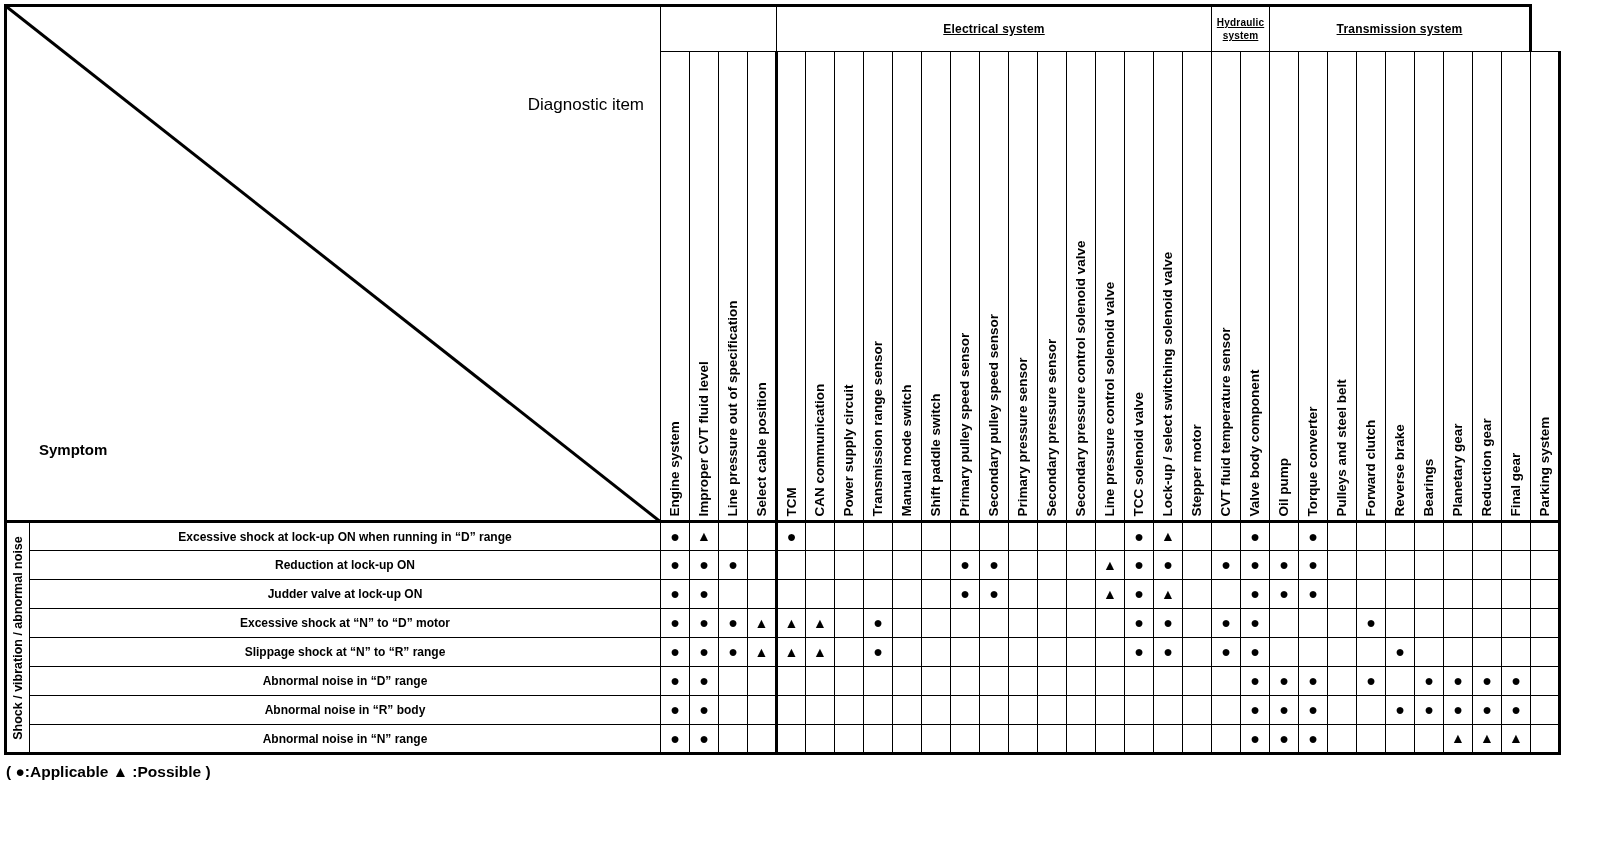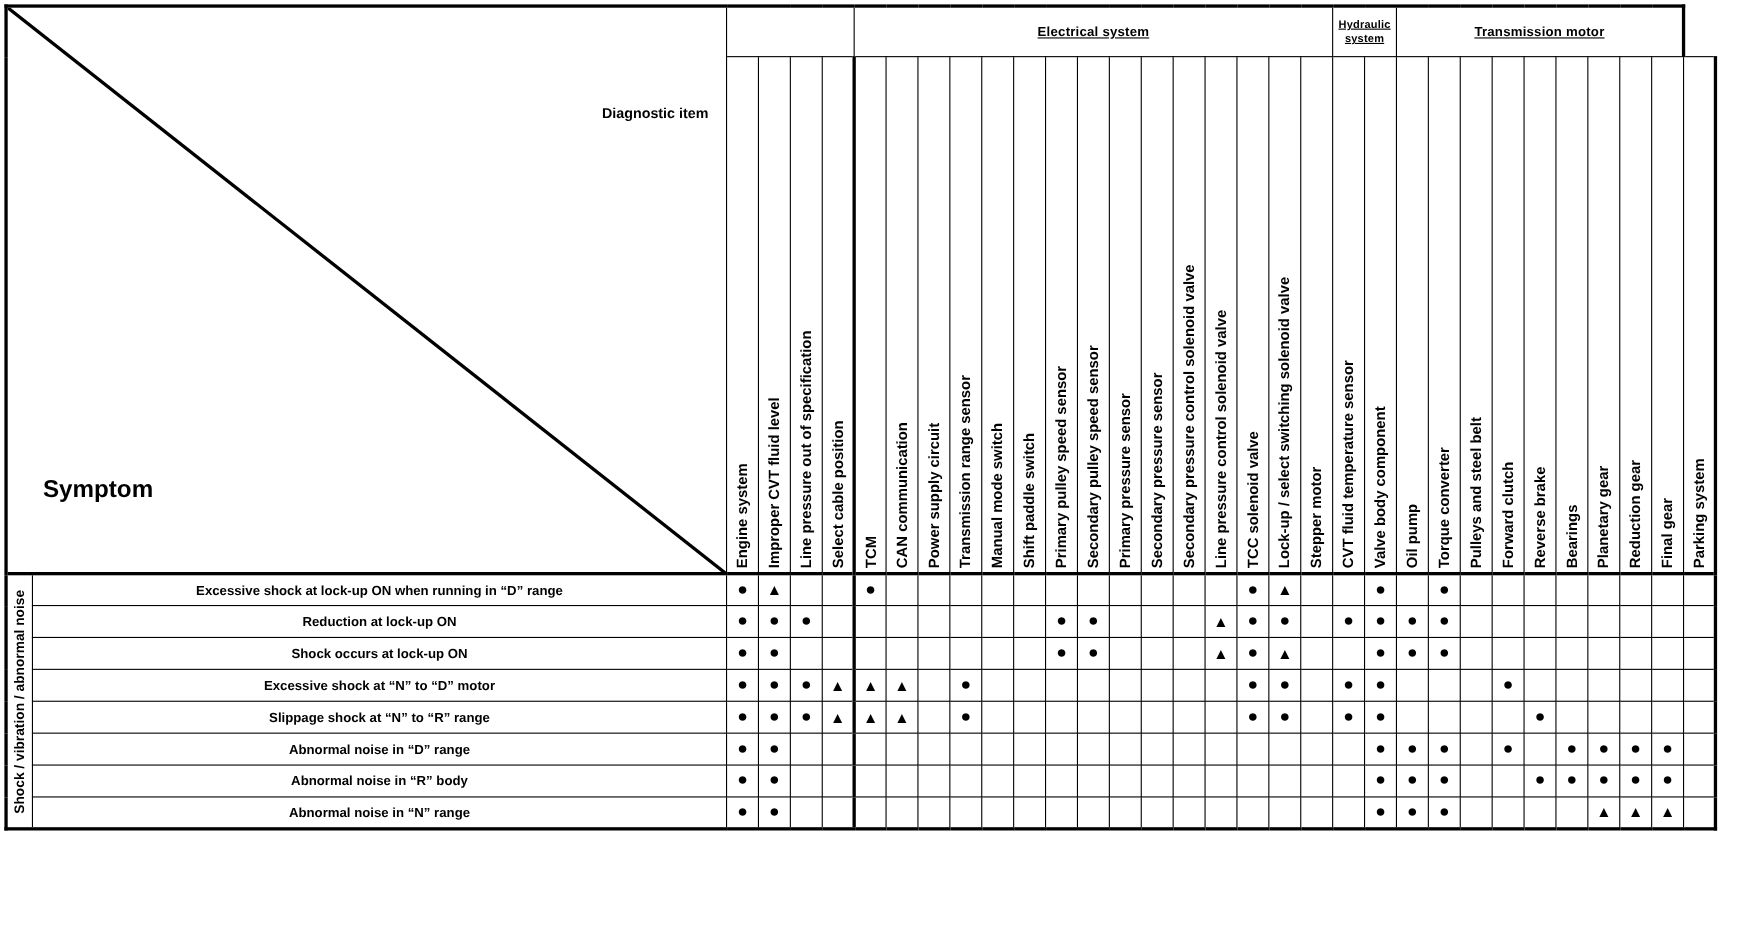--- a/index.html
+++ b/index.html
@@ -66,28 +66,28 @@
     width: 655px;
     vertical-align: top;
   }
   .corner .diag {
     position: absolute; inset: 0;
   }
   .corner .diag-title {
     position: absolute;
     top: 88px;
     right: 16px;
-    font-size: 13px;
-    font-weight: bold;
+    font-size: 17px;
+    font-weight: normal;
   }
   .corner .diag-symptom {
     position: absolute;
     bottom: 62px;
     left: 32px;
-    font-size: 22px;
+    font-size: 15px;
     font-weight: bold;
   }
 
   
   .rowlabel {
     text-align: left;
     padding-left: 9px;
     font-size: 15px;
     font-weight: bold;
     height: 29px;
@@ -167,21 +167,21 @@
           <td class="corner thickT thickL" colspan="2" rowspan="2">
             <svg class="diag" viewBox="0 0 655 516" preserveAspectRatio="none">
               <line x1="0" y1="0" x2="655" y2="516" stroke="#000" stroke-width="3" vector-effect="non-scaling-stroke"></line>
             </svg>
             <div class="diag-title">Diagnostic item</div>
             <div class="diag-symptom">Symptom</div>
           </td>
           <td class="grp thickT blank" colspan="4"></td>
           <td class="grp thickT" colspan="15">Electrical system</td>
           <td class="grp thickT small" colspan="2">Hydraulic system</td>
-          <td class="grp thickT thickR" colspan="9">Transmission motor</td>
+          <td class="grp thickT thickR" colspan="9">Transmission system</td>
         </tr>
       <tr id="colname-row">
           <td class="vcell">
             <div class="vlabel">Engine system</div>
           </td>
           <td class="vcell">
             <div class="vlabel">Improper CVT fluid level</div>
           </td>
           <td class="vcell">
             <div class="vlabel">Line pressure out of specification</div>
@@ -338,21 +338,21 @@
           <td class="mark"></td>
           <td class="mark"></td>
           <td class="mark"></td>
           <td class="mark"></td>
           <td class="mark"></td>
           <td class="mark"></td>
           <td class="mark"></td>
           <td class="mark thickR"></td>
         </tr>
         <tr>
-          <td class="rowlabel">Shock occurs at lock-up ON</td>
+          <td class="rowlabel">Judder valve at lock-up ON</td>
           <td class="mark"><span class="sym">●</span></td>
           <td class="mark"><span class="sym">●</span></td>
           <td class="mark"></td>
           <td class="mark"></td>
           <td class="mark thickL"></td>
           <td class="mark"></td>
           <td class="mark"></td>
           <td class="mark"></td>
           <td class="mark"></td>
           <td class="mark"></td>
@@ -543,13 +543,14 @@
           <td class="mark thickB"></td>
           <td class="mark thickB"></td>
           <td class="mark thickB"></td>
           <td class="mark thickB"><span class="sym tri">▲</span></td>
           <td class="mark thickB"><span class="sym tri">▲</span></td>
           <td class="mark thickB"><span class="sym tri">▲</span></td>
           <td class="mark thickR thickB"></td>
         </tr>
       </tbody>
   </table>
+  <div class="legend">( ●:Applicable ▲ :Possible )</div>
 </div>
 
 </body></html>

